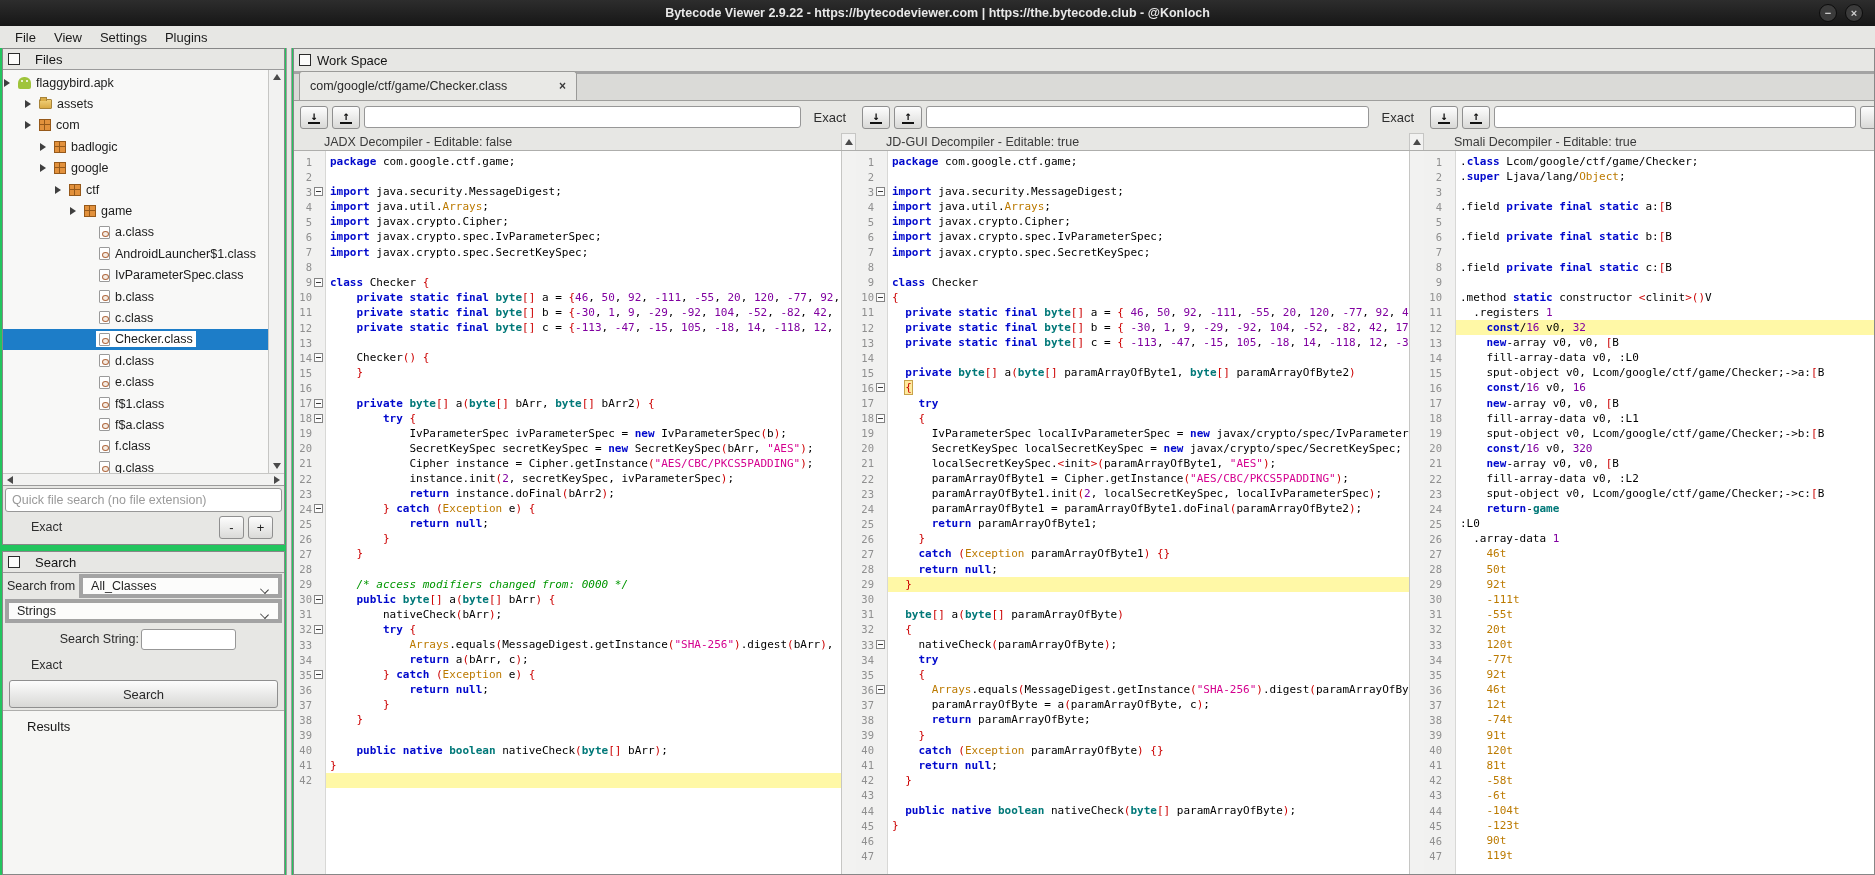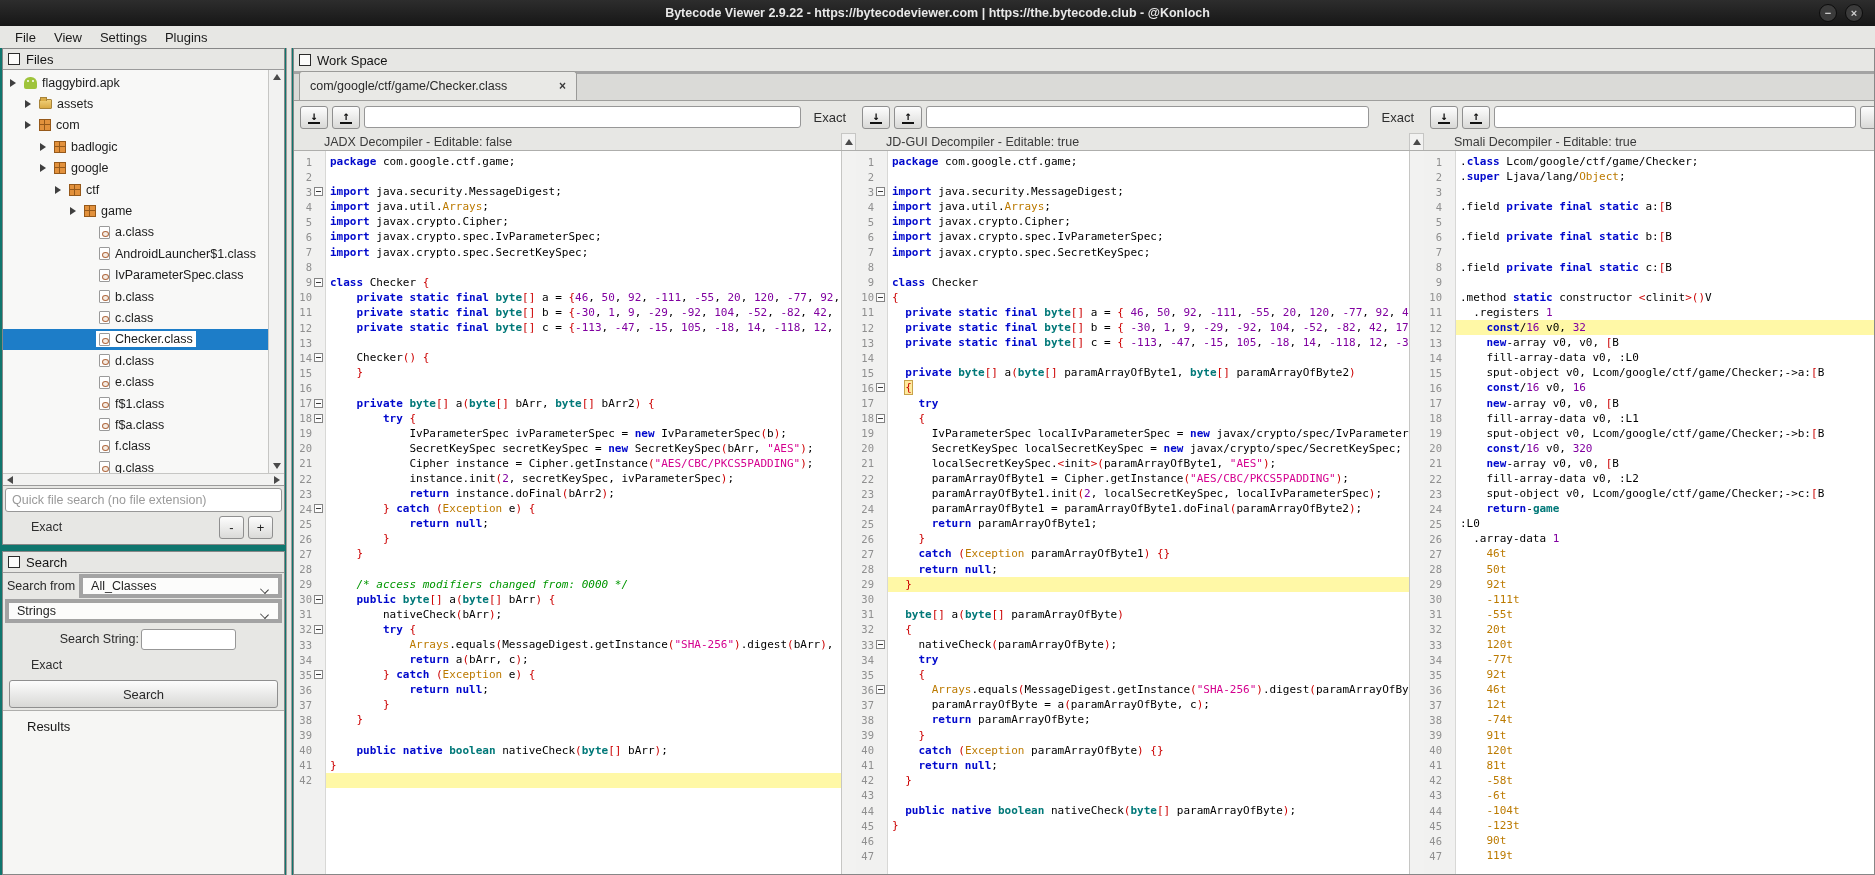--- a/index.html
+++ b/index.html
@@ -1,36 +1,36 @@
 <!DOCTYPE html>
 <html><head>
 <meta charset="utf-8">
 <style>
   * { margin:0; padding:0; box-sizing:border-box; }
   html,body { width:1875px; height:875px; overflow:hidden; background:#e7e7e4;
               font-family:"Liberation Sans", sans-serif; }
-  #app { position:relative; width:1875px; height:875px; background:#0f766e; }
+  #app { position:relative; width:1875px; height:875px; background:#22c55e; }
 
   
   #titlebar { height:26px; background:linear-gradient(#2d2d2d,#161616); color:#e8e8e8;
     display:flex; align-items:center; justify-content:center; position:relative;
     font-size:12.5px; font-weight:bold; }
   .win-btn { position:absolute; top:4px; width:18px; height:18px; border-radius:50%;
     background:#3b3b3b; border:1px solid #0c0c0c; color:#d0d0d0; font-size:11px;
     display:flex; align-items:center; justify-content:center; line-height:1; }
   #min-btn { right:38px; } #close-btn { right:12px; }
   #menubar { height:22px; display:flex; align-items:center; padding-left:6px; background:#e7e7e4; }
   .menu-item { font-size:13px; color:#1b1b1b; padding:2px 9px; }
 
   #main { position:absolute; top:48px; left:0; right:0; bottom:0; display:flex; }
 
   
   #sidebar { width:283px; margin-left:2px; display:flex; flex-direction:column; }
   .panel { border:1px solid #878787; background:#e7e7e4; display:flex; flex-direction:column; }
-  .panel-title { height:20px; display:flex; align-items:center; gap:6px; padding-left:5px; }
+  .panel-title { height:20px; display:flex; align-items:center; gap:15px; padding-left:5px; }
   .detach-box { width:12px; height:12px; border:1.5px solid #2b2b2b; background:#fbfbfa; }
   .panel-title span.pt { font-size:13px; color:#141414; }
 
   #files-panel { height:497px; }
   #tree-wrap { flex:1; display:flex; border-top:1px solid #9b9b9b; min-height:0; }
   #tree { flex:1; background:#f8f8f7; overflow:hidden; position:relative; padding-top:2px; }
   .trow { height:21.4px; display:flex; align-items:center; white-space:nowrap; }
   .trow .cell { display:flex; align-items:center; gap:5px; padding:1px 3px; }
   .trow.selected { background:#1d7dc8; }
   .trow.selected .cell { background:#ffffff; }
@@ -149,21 +149,21 @@
   <div id="main">
     <div id="sidebar">
 
       <div class="panel" id="files-panel">
         <div class="panel-title">
           <span class="detach-box"></span>
           <span class="pt">Files</span>
         </div>
         <div id="tree-wrap">
           <div id="tree">
-              <div class="trow" style="padding-left: 6px;">
+              <div class="trow" style="">
                 <span class="arrow-slot">
                   <span class="tri-r"></span>
                 </span>
                 <span class="cell">
                   <span class="icon icon-android"></span>
                   <span class="tlabel">flaggybird.apk</span>
                 </span>
               </div>
               <div class="trow" style="padding-left: 21px;">
                 <span class="arrow-slot">

